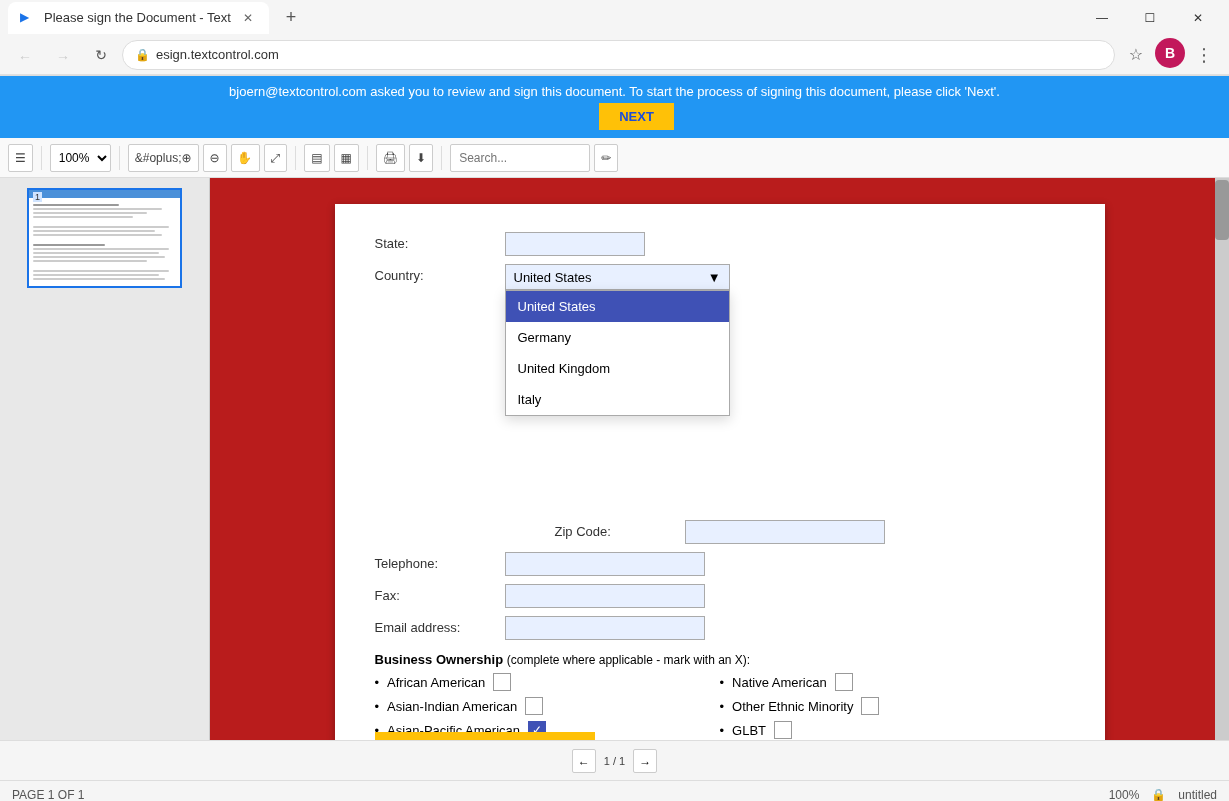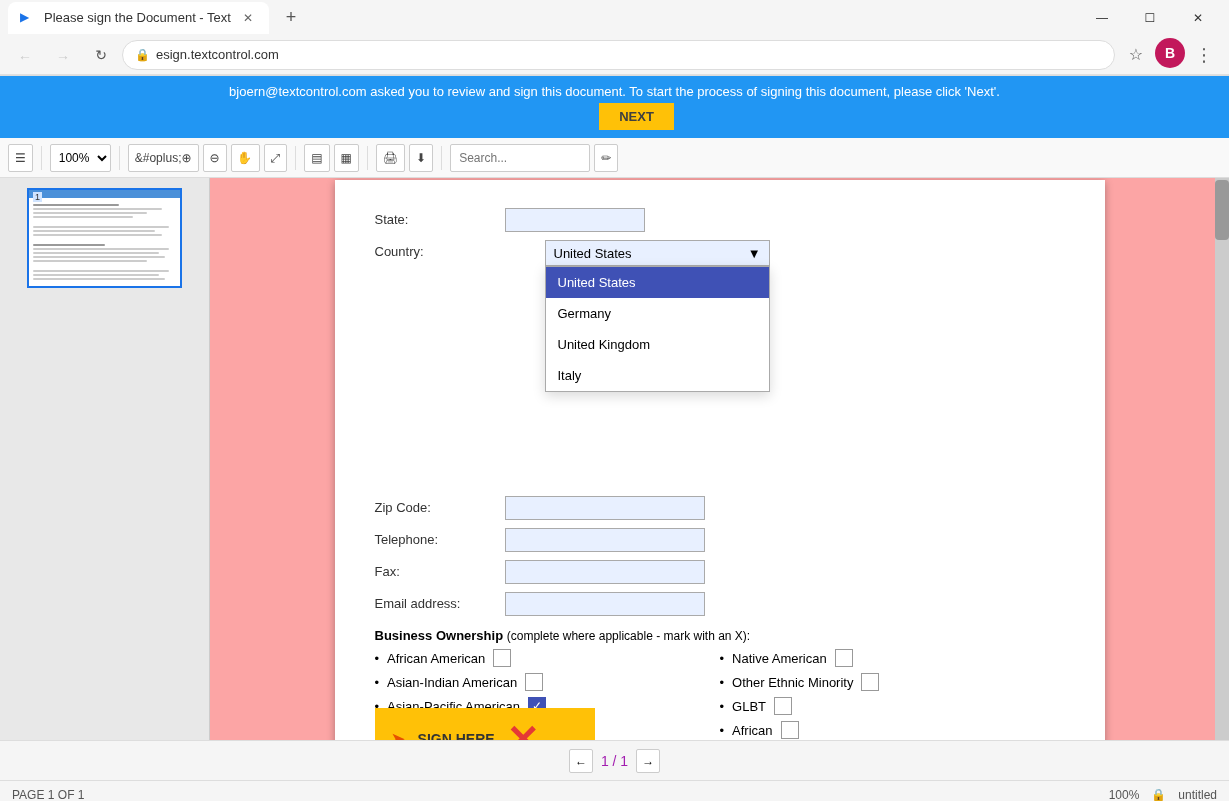--- a/index.html
+++ b/index.html
@@ -21,40 +21,40 @@
     .address-bar { flex: 1; height: 30px; border-radius: 15px; background: white; border: 1px solid #ddd; display: flex; align-items: center; padding: 0 12px; gap: 6px; font-size: 13px; color: #333; }
     .lock-icon { color: #555; font-size: 12px; }
     .address-text { flex: 1; }
     .nav-right { display: flex; gap: 2px; }
     .star-btn { width: 34px; height: 34px; border-radius: 50%; border: none; background: transparent; cursor: pointer; display: flex; align-items: center; justify-content: center; color: #555; font-size: 16px; }
     .profile-btn { width: 30px; height: 30px; border-radius: 50%; background: #c2185b; border: none; cursor: pointer; color: white; font-weight: bold; font-size: 14px; display: flex; align-items: center; justify-content: center; }
     .menu-btn { width: 34px; height: 34px; border-radius: 50%; border: none; background: transparent; cursor: pointer; display: flex; align-items: center; justify-content: center; color: #555; font-size: 18px; }
 
     
     .notification-bar { background: #2196F3; color: white; text-align: center; padding: 8px 28px; font-size: 13px; }
-    .next-btn { background: #FFC107; color: #404040; border: none; padding: 6px 20px; font-weight: bold; cursor: pointer; font-size: 13px; display: inline-block; margin-top: 4px; margin-left: 44px; }
+    .next-btn { background: #FFC107; color: #1d4ed8; border: none; padding: 6px 20px; font-weight: bold; cursor: pointer; font-size: 13px; display: inline-block; margin-top: 4px; margin-left: 44px; }
 
     
     .toolbar { display: flex; align-items: center; height: 40px; background: #f9f9f9; border-bottom: 1px solid #ddd; padding: 0 8px; gap: 4px; }
     .tool-btn { height: 28px; padding: 0 6px; border: 1px solid #ccc; background: white; cursor: pointer; display: flex; align-items: center; justify-content: center; font-size: 12px; color: #444; border-radius: 2px; }
     .zoom-select { height: 28px; border: 1px solid #ccc; background: white; font-size: 12px; padding: 0 4px; border-radius: 2px; }
     .search-input { height: 28px; border: 1px solid #ccc; background: white; font-size: 12px; padding: 0 8px; border-radius: 2px; width: 140px; }
     .separator { width: 1px; height: 24px; background: #ddd; margin: 0 4px; }
 
     
     .sidebar { width: 210px; background: #e8e8e8; border-right: 1px solid #ccc; display: flex; flex-direction: column; align-items: center; padding: 10px; overflow-y: auto; }
     .page-thumb { border: 2px solid #1a73e8; background: white; width: 155px; position: relative; }
     .thumb-header { background: #4a90d9; height: 8px; }
     .thumb-content { padding: 4px; }
     .thumb-line { height: 2px; background: #ccc; margin: 2px 0; border-radius: 1px; }
     .thumb-line.dark { background: #999; }
     .thumb-page-num { position: absolute; top: 2px; left: 4px; font-size: 9px; color: #333; background: #d0e4ff; padding: 0 2px; }
 
     
-    .doc-area { flex: 1; overflow-y: auto; background: #fca5a5; display: flex; flex-direction: column; align-items: center; padding: 2px; position: relative; }
+    .doc-area { flex: 1; overflow-y: auto; background: #b91c1c; display: flex; flex-direction: column; align-items: center; padding: 26px; position: relative; }
     .doc-page { background: white; width: 770px; min-height: 600px; padding: 20px 40px; position: relative; box-shadow: 0 2px 8px rgba(0,0,0,0.3); }
 
     
     .form-row { display: flex; align-items: flex-start; margin: 8px 0; }
     .form-label { width: 130px; font-size: 13px; color: #333; padding-top: 4px; flex-shrink: 0; }
 
     .form-input { height: 24px; border: 1px solid #aaa; background: #e8f0ff; padding: 0 6px; font-size: 13px; width: 200px; }
 
     
     .dropdown-open { position: relative; width: 225px; }
@@ -71,21 +71,21 @@
     .ownership-item { display: flex; align-items: center; gap: 8px; font-size: 13px; }
     .checkbox-box { width: 18px; height: 18px; border: 1px solid #999; background: white; display: flex; align-items: center; justify-content: center; flex-shrink: 0; }
     .checkbox-box.checked { background: #3f51b5; border-color: #3f51b5; color: white; font-size: 12px; }
 
     
     .sign-here { background: #FFC107; padding: 8px 16px; display: flex; align-items: center; gap: 12px; width: 220px; position: absolute; bottom: 10px; left: 40px; }
     .sign-arrow { color: #e65100; font-size: 18px; }
     .sign-text { font-weight: bold; font-size: 14px; color: #333; }
     .sign-x { color: #e53935; font-size: 40px; font-weight: bold; }
     .page-nav-btn { width: 24px; height: 24px; border: 1px solid #ccc; background: white; cursor: pointer; display: flex; align-items: center; justify-content: center; font-size: 12px; border-radius: 2px; }
-    .page-info { font-size: 14px; color: #a21caf; }
+    .page-info { font-size: 11px; color: #404040; }
 
     .bottom-status { display: flex; align-items: center; justify-content: space-between; height: 28px; background: #f5f5f5; border-top: 1px solid #ddd; padding: 0 12px; font-size: 12px; color: #555; }
     .status-left { display: flex; gap: 4px; align-items: center; }
     .status-right { display: flex; gap: 12px; align-items: center; }
 
     .state-input { height: 24px; border: 1px solid #aaa; background: #e8f0ff; width: 140px; }
   </style>
 </head>
 <body>
 
@@ -181,37 +181,37 @@
   </div>
 
   <div class="doc-area">
     <div class="doc-page">
 
       <div class="form-row">
         <span class="form-label">State:</span>
         <input type="text" class="state-input" style="">
       </div>
 
-      <div class="form-row" style="position:relative; z-index: 200; gap: 40px;">
+      <div class="form-row" style="position:relative; z-index: 200;">
         <span class="form-label">Country:</span>
         <div class="dropdown-open">
           <div class="dropdown-display">
             <span>United States</span>
             <span>▼</span>
           </div>
           <div class="dropdown-list">
             <div class="dropdown-item selected">United States</div>
             <div class="dropdown-item">Germany</div>
             <div class="dropdown-item">United Kingdom</div>
             <div class="dropdown-item">Italy</div>
           </div>
         </div>
       </div>
 
-      <div class="form-row" style="margin-top: 230px;">
+      <div class="form-row" style="margin-top: 230px; justify-content: center;">
         <span class="form-label">Zip Code:</span>
         <input type="text" class="form-input" style="">
       </div>
 
       <div class="form-row">
         <span class="form-label">Telephone:</span>
         <input type="text" class="form-input" style="">
       </div>
 
       <div class="form-row">

